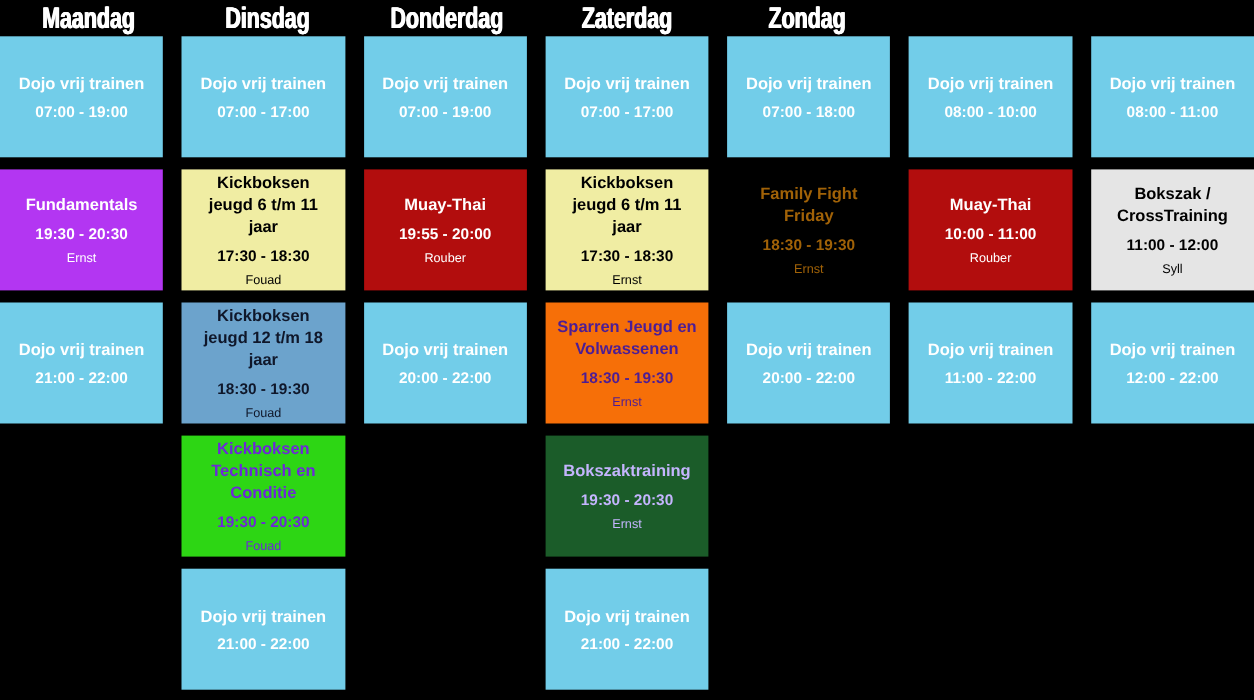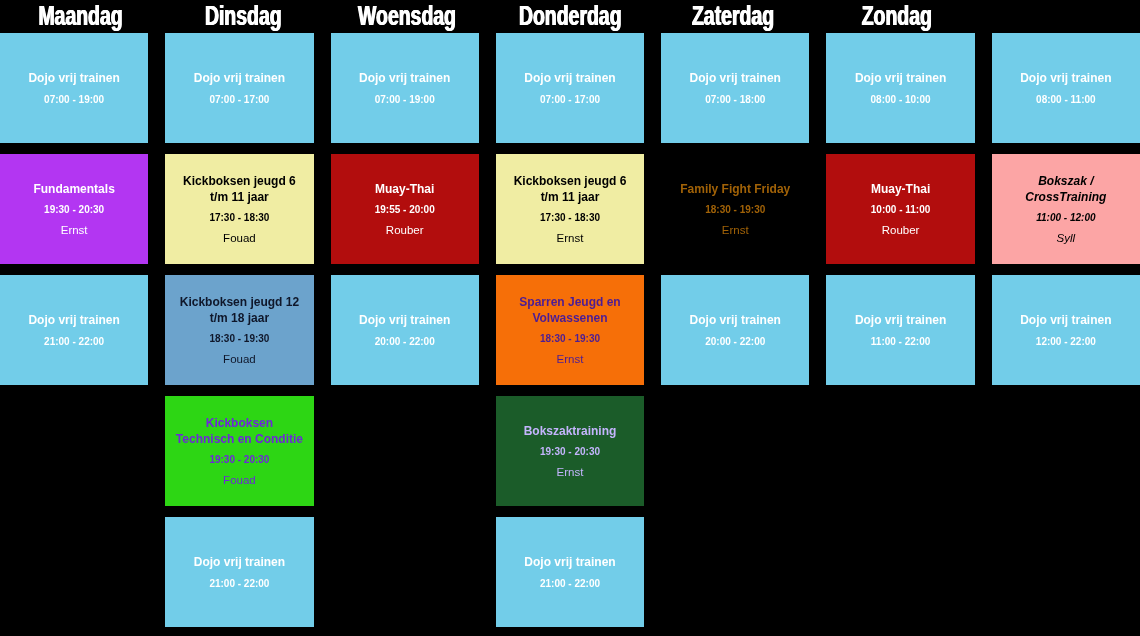--- a/index.html
+++ b/index.html
@@ -44,26 +44,26 @@
   .block {
     box-sizing: border-box;
     display: flex;
     flex-direction: column;
     justify-content: center;
     align-items: center;
     text-align: center;
     padding: 6px 10px;
   }
   .block .title {
-    font-size: 12px;
+    font-size: 15px;
     font-weight: bold;
     line-height: 1.32;
   }
   .block .time {
-    font-size: 10px;
+    font-size: 14px;
     font-weight: bold;
     margin-top: 7px;
     text-align: right;
   }
   .block .trainer {
     font-size: 11.5px;
     font-weight: 400;
     margin-top: 9px;
   }
 </style>
@@ -73,23 +73,20 @@
 <div class="board">
 
   <div class="headers">
     <div class="day-header">
         <span>Maandag</span>
       </div>
     <div class="day-header">
         <span>Dinsdag</span>
       </div>
     <div class="day-header">
-        <span>Woensdag</span>
-      </div>
-    <div class="day-header">
         <span>Donderdag</span>
       </div>
     <div class="day-header">
         <span>Zaterdag</span>
       </div>
     <div class="day-header">
         <span>Zondag</span>
       </div>
   </div>
 
@@ -196,21 +193,21 @@
     </div>
     <div class="block" style="grid-area: 3 / 6; background: rgb(114, 205, 233); color: rgb(255, 255, 255);">
       <div class="title">Dojo vrij trainen</div>
       <div class="time">11:00 - 22:00</div>
     </div>
 
     <div class="block" style="grid-area: 1 / 7; background: rgb(114, 205, 233); color: rgb(255, 255, 255);">
       <div class="title">Dojo vrij trainen</div>
       <div class="time">08:00 - 11:00</div>
     </div>
-    <div class="block" style="grid-area: 2 / 7; background: #fca5a5; color: rgb(0, 0, 0); font-style: italic;">
+    <div class="block" style="grid-area: 2 / 7; background: #e5e5e5; color: rgb(0, 0, 0);">
       <div class="title">Bokszak / CrossTraining</div>
       <div class="time">11:00 - 12:00</div>
       <div class="trainer">Syll</div>
     </div>
     <div class="block" style="grid-area: 3 / 7; background: rgb(114, 205, 233); color: rgb(255, 255, 255);">
       <div class="title">Dojo vrij trainen</div>
       <div class="time">12:00 - 22:00</div>
     </div>
 
   </div>

